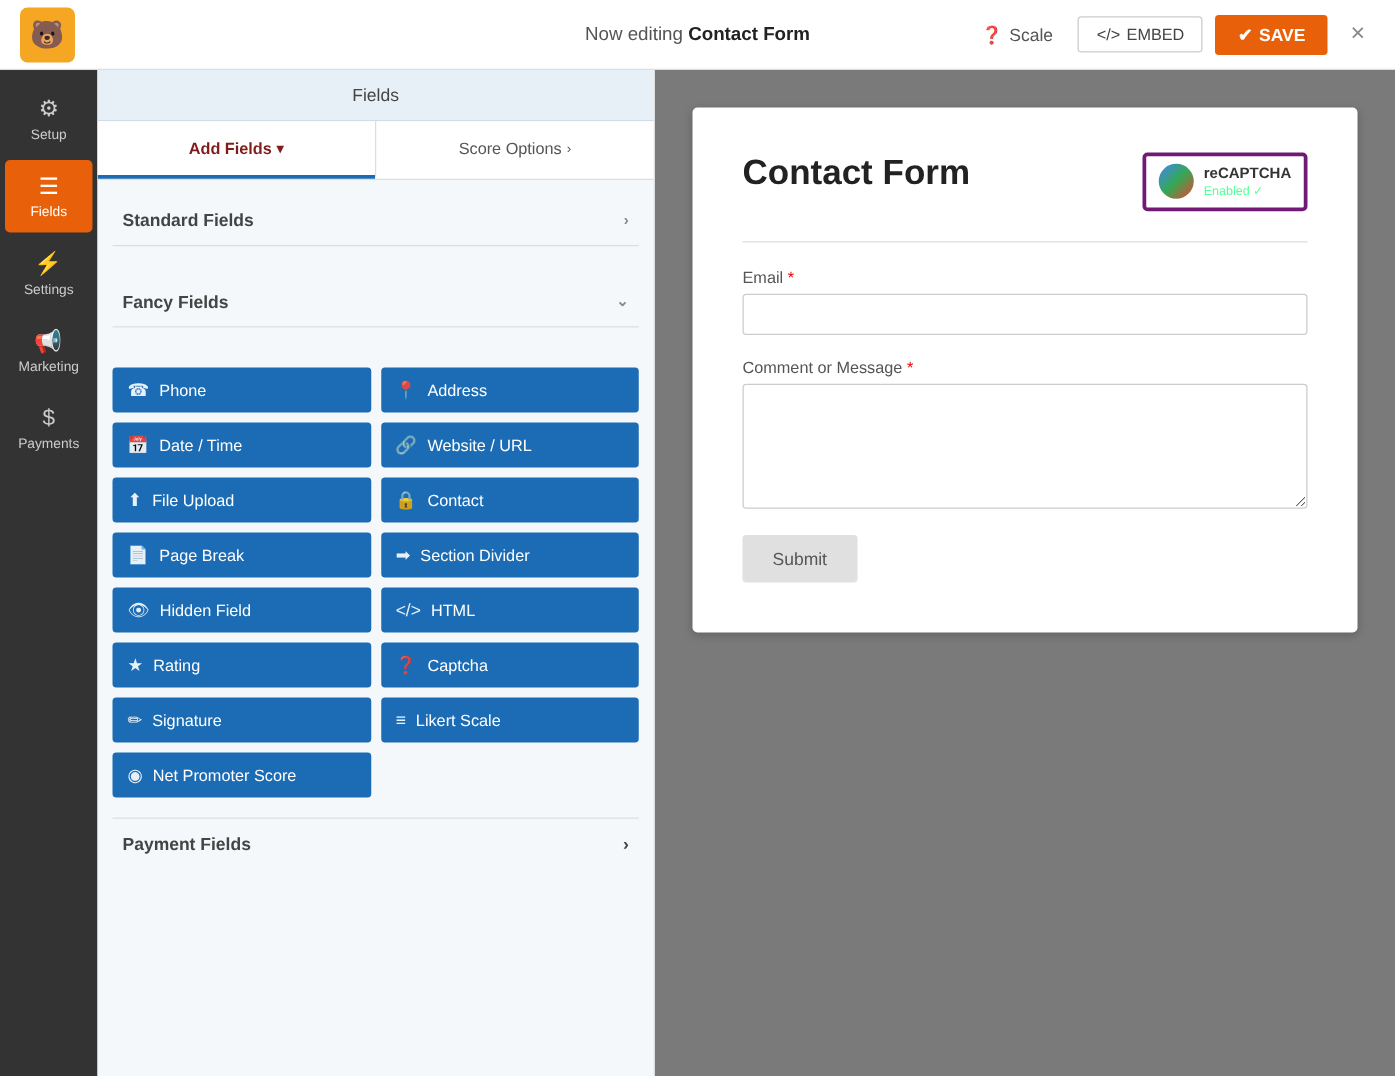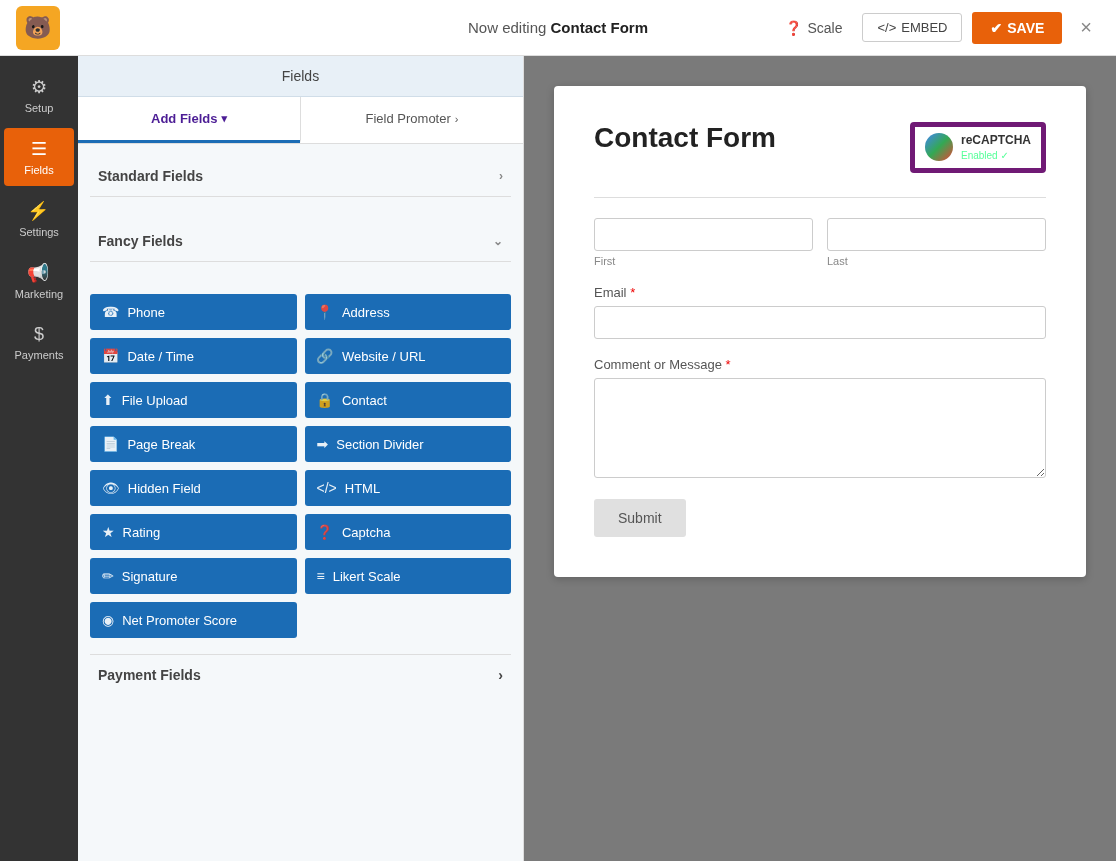--- a/index.html
+++ b/index.html
@@ -100,21 +100,21 @@
       border-bottom: 1px solid #ddd;
     }
     .fields-tab {
       flex: 1; padding: 14px 10px; text-align: center;
       cursor: pointer; font-size: 13px; color: #555;
       border-bottom: 3px solid transparent;
       display: flex; align-items: center; justify-content: center; gap: 4px;
     }
     .fields-tab.active {
       border-bottom-color: #1b6cb5;
-      color: #4c1d95; font-weight: 600;
+      color: #7f1d1d; font-weight: 600;
     }
     .fields-tab.right-tab {
       border-left: 1px solid #ddd;
     }
 
     
     .fields-content { padding: 12px; }
 
     
     .section-header {
@@ -168,21 +168,21 @@
     }
     .form-title-row {
       display: flex; align-items: flex-start; justify-content: space-between;
       margin-bottom: 24px;
     }
     .form-title {
       font-size: 28px; font-weight: 700; color: #222;
     }
     .recaptcha-badge {
       display: flex; gap: 8px;
-      border: 5px solid #701a75; border-radius: 4px; padding: 6px 10px;
+      border: 3px solid #701a75; border-radius: 4px; padding: 6px 10px;
       font-size: 11px; color: #555;
     }
     .recaptcha-logo {
       width: 28px; height: 28px;
       background: linear-gradient(135deg, #4285f4 0%, #34a853 50%, #ea4335 100%);
       border-radius: 50%;
       flex-shrink: 0;
     }
     .recaptcha-text { line-height: 1.3; }
     .recaptcha-text .rc-title { font-size: 12px; font-weight: 600; color: #333; }
@@ -268,21 +268,21 @@
     <div class="fields-panel-header">
       <span>Fields</span>
     </div>
 
     <div class="fields-tabs">
       <div class="fields-tab active">
         <span>Add Fields</span>
         <span style="font-size:11px;">▾</span>
       </div>
       <div class="fields-tab right-tab">
-        <span>Field Promoter</span>
+        <span>Score Options</span>
         <span style="font-size:11px;">›</span>
       </div>
     </div>
 
     <div class="fields-content">
 
       <div class="section-header">
         <span>Standard Fields</span>
         <span class="chevron">›</span>
       </div>
@@ -384,30 +384,20 @@
             <div class="rc-title">reCAPTCHA</div>
             <div class="rc-sub">Enabled ✓</div>
           </div>
         </div>
       </div>
 
       <hr class="form-divider">
 
       
       <div class="form-field-group">
-        <div class="form-row">
-          <div class="form-col">
-            <input class="form-input" type="text" value="" style="">
-            <div class="form-sub-label">First</div>
-          </div>
-          <div class="form-col">
-            <input class="form-input" type="text" value="" style="">
-            <div class="form-sub-label">Last</div>
-          </div>
-        </div>
       </div>
 
       
       <div class="form-field-group">
         <label class="form-label">
           <span>Email</span><span class="required"> *</span>
         </label>
         <input class="form-input" type="email" value="" style="">
       </div>
 

